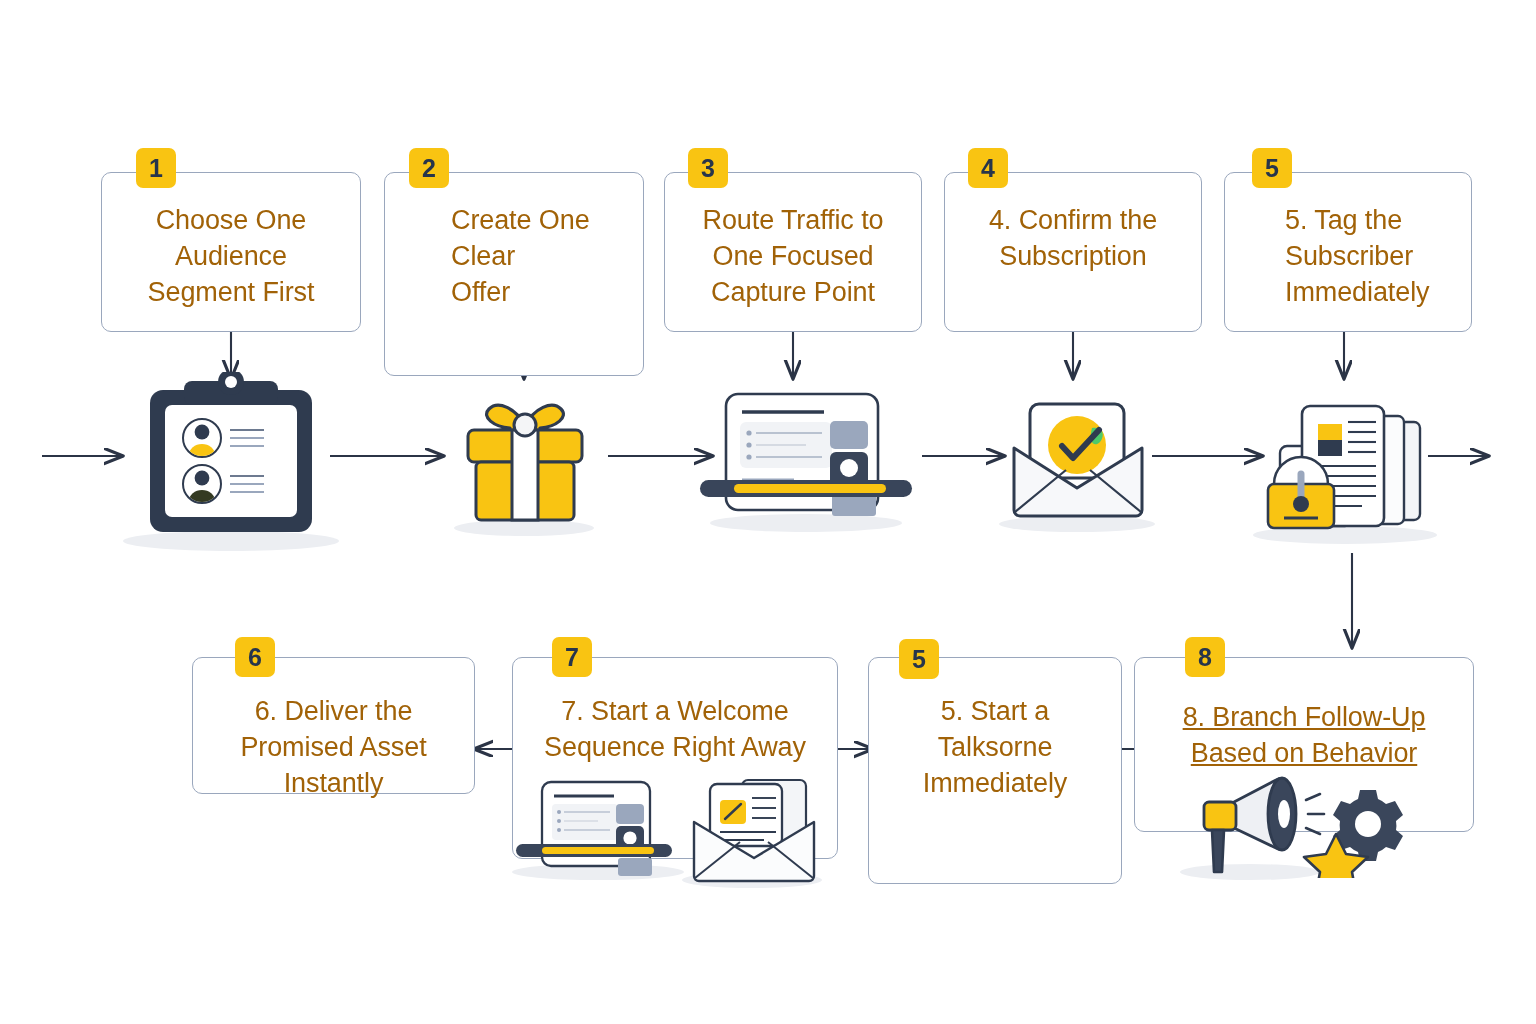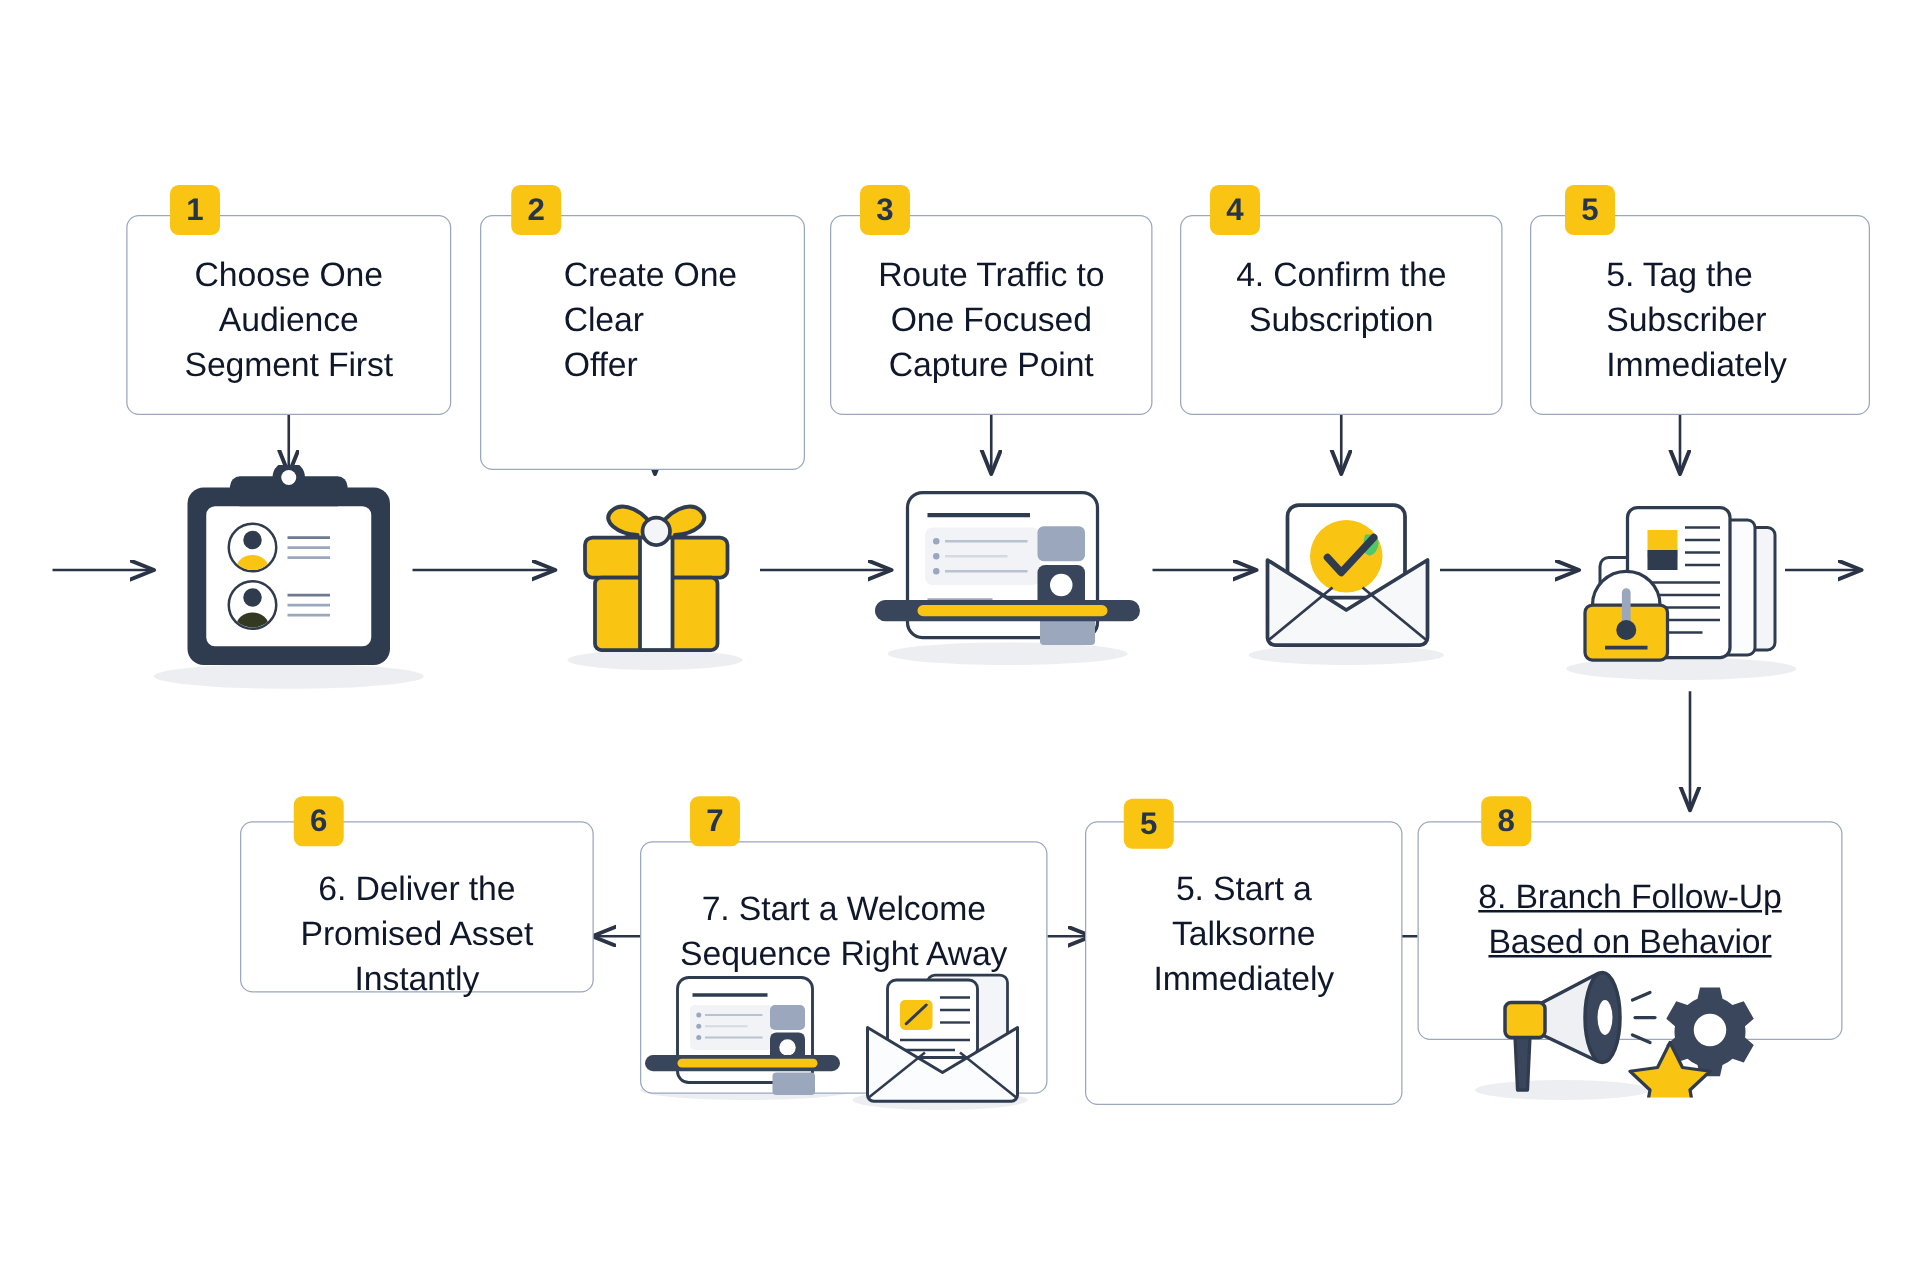--- a/index.html
+++ b/index.html
@@ -34,21 +34,21 @@
     box-sizing: border-box;
     border: 1.6px solid #9aa7bd;
     border-radius: 10px;
     background: #ffffff;
   }
   .node-label {
     position: absolute;
     left: 10px;
     right: 10px;
     text-align: center;
-    color: #0f172a;
+    color: #a16207;
     font-size: 27px;
     line-height: 1.33;
     letter-spacing: -0.1px;
     white-space: pre-line;
   }
   .badge {
     position: absolute;
     width: 40px;
     height: 40px;
     border-radius: 7px;
@@ -139,39 +139,39 @@
     </div>
 
   <div class="node" style="left:944px; top:172px; width:258px; height:160px;">
     <div class="node-label" style="top:30px;">4. Confirm the
 Subscription</div>
   </div>
   <div class="badge" style="left:968px; top:148px;">
       <span>4</span>
     </div>
 
-  <div class="node" style="left:1224px; top:172px; width:272px; height:160px;">
+  <div class="node" style="left:1224px; top:172px; width:248px; height:160px;">
     <div class="node-label" style="top:30px; text-align:left; left:60px;">5. Tag the
 Subscriber
 Immediately</div>
   </div>
   <div class="badge" style="left:1252px; top:148px;">
       <span>5</span>
     </div>
 
   <div class="node" style="left:192px; top:657px; width:283px; height:137px;">
     <div class="node-label" style="top:36px;">6. Deliver the
 Promised Asset
 Instantly</div>
   </div>
   <div class="badge" style="left:235px; top:637px;">
       <span>6</span>
     </div>
 
-  <div class="node" style="left:512px; top:657px; width:326px; height:202px;margin-top:16px;">
+  <div class="node" style="left:512px; top:657px; width:326px; height:202px;">
     <div class="node-label" style="top:36px;">7. Start a Welcome
 Sequence Right Away</div>
   </div>
   <div class="badge" style="left:552px; top:637px;">
       <span>7</span>
     </div>
 
   <div class="node" style="left:868px; top:657px; width:254px; height:227px;">
     <div class="node-label" style="top:36px;">5. Start a
 Talksorne

